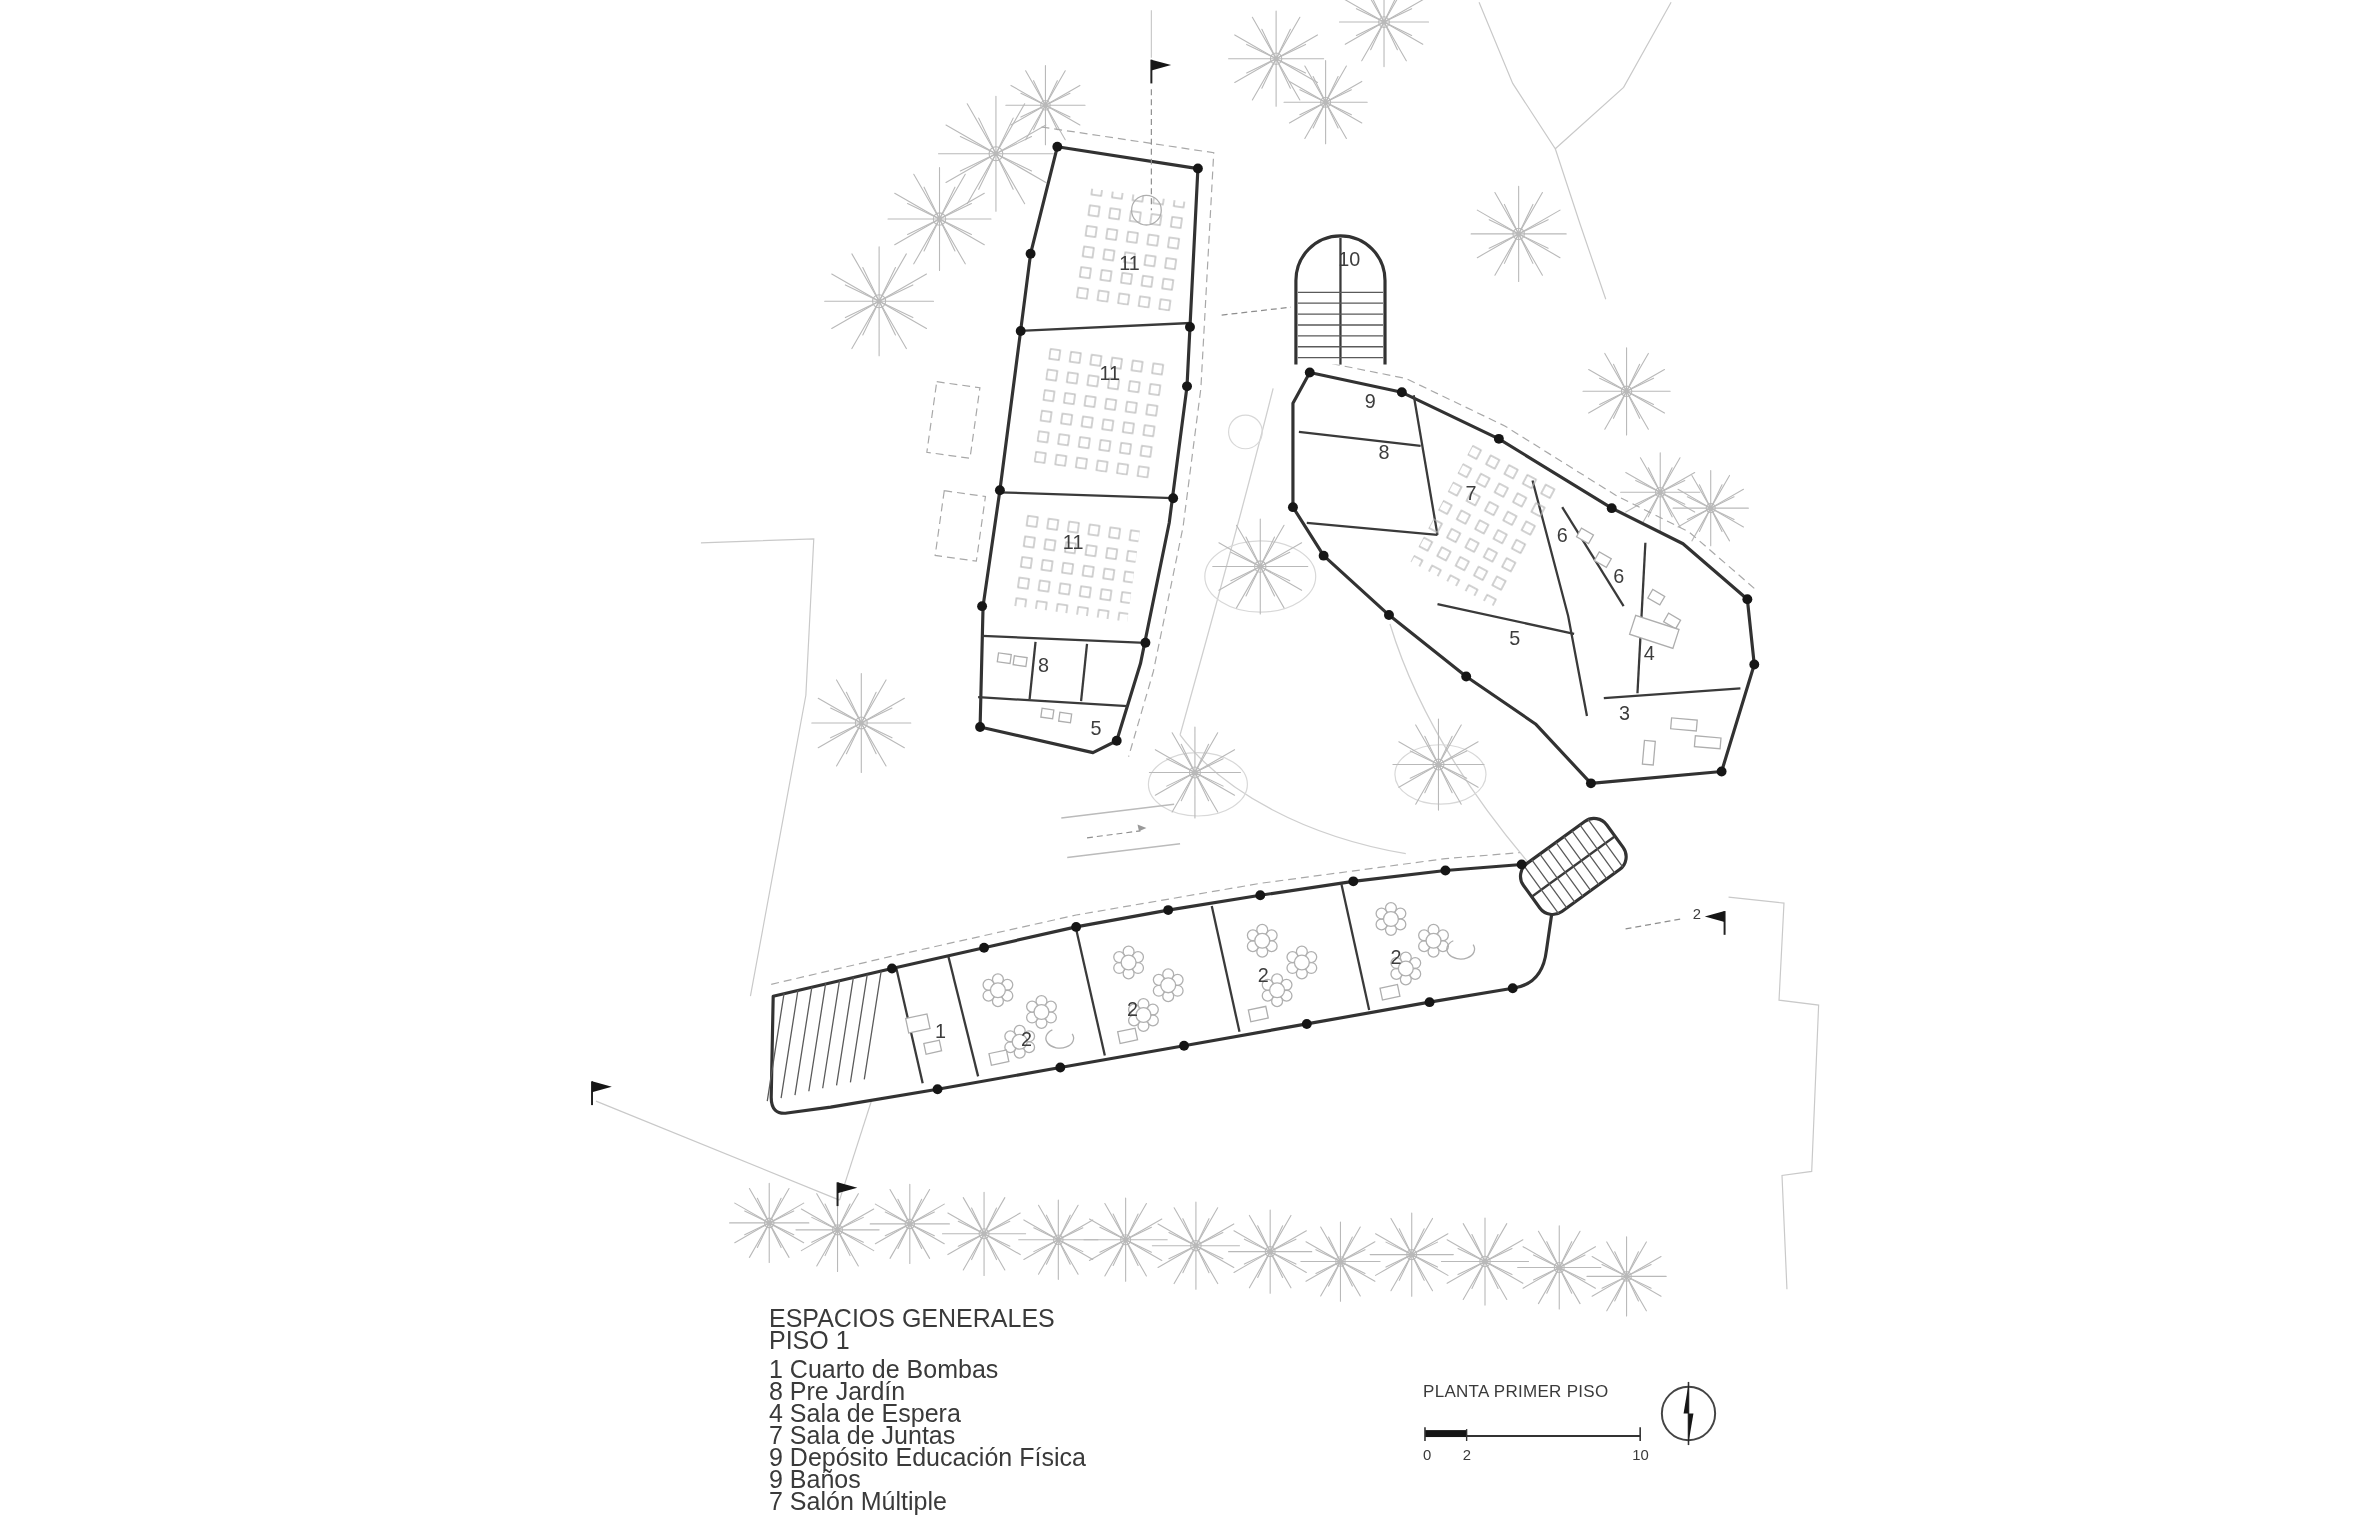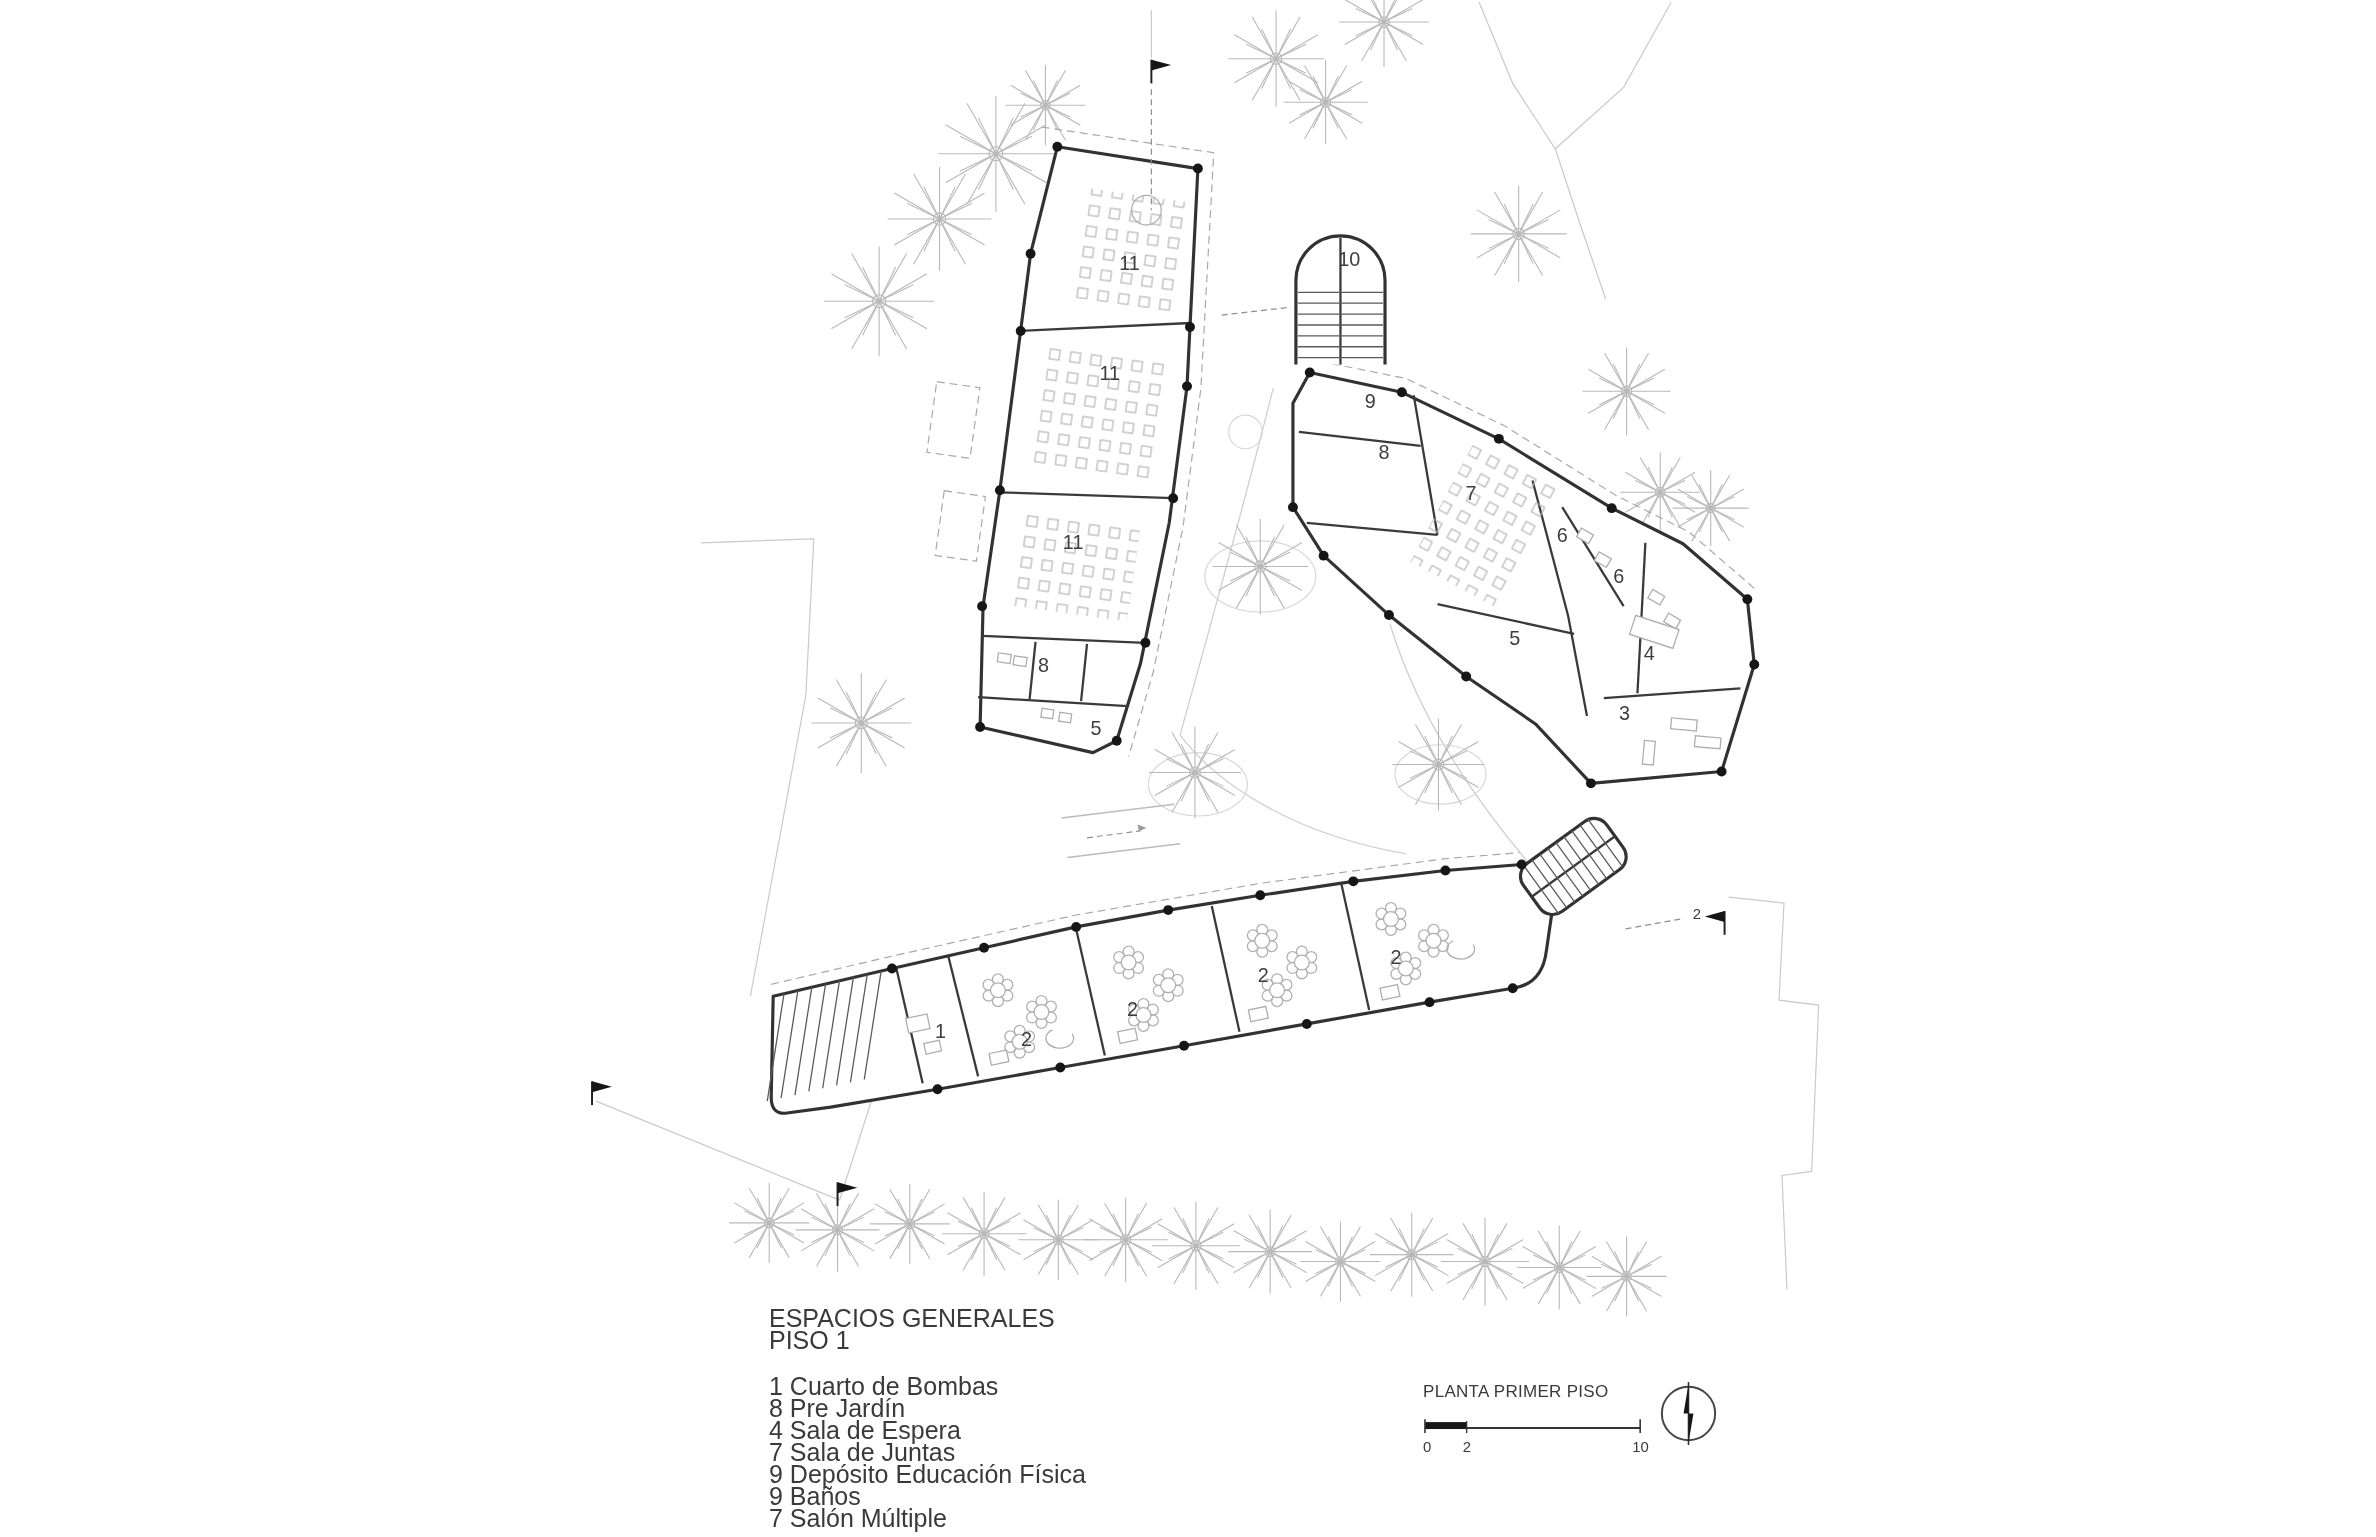--- a/index.html
+++ b/index.html
@@ -7,27 +7,27 @@
     position:relative;
     width:2376px;height:1538px;
     overflow:hidden;
     font-family:"Liberation Sans",sans-serif;
     color:#3a3a3a;
   }
   #plan-svg{position:absolute;left:0;top:0;}
 
   .legend{position:absolute;left:769px;top:1307px;font-size:25px;line-height:22px;}
   .legend-title div{white-space:nowrap;}
-  .legend-cols{display:flex;margin-top:24px;flex-direction:column;}
+  .legend-cols{display:flex;margin-top:7px;flex-direction:column;}
   .legend-col{display:block;}
   #legend-col1{width:262px;}
   .legend-item{white-space:nowrap;}
 
   .scaleblock{position:absolute;left:1423px;top:1382px;font-size:17px;}
-  .scaleblock .scalelabel{letter-spacing:0.3px;margin-bottom:8px;white-space:nowrap;}
+  .scaleblock .scalelabel{letter-spacing:0.3px;margin-bottom:16px;white-space:nowrap;}
   .scale-tick{font-size:15px;fill:#3a3a3a;font-family:"Liberation Sans",sans-serif;}
 
   .northblock{position:absolute;left:1651px;top:1376px;}
 
   .room-label{font-size:20px;fill:#3d3d3d;text-anchor:middle;font-family:"Liberation Sans",sans-serif;}
 
   
   .wall-outer{fill:#ffffff;stroke:#323232;stroke-width:3.2;stroke-linejoin:round;}
   .wall-inner{stroke:#3a3a3a;stroke-width:2.3;fill:none;stroke-linecap:butt;}
   .tread{stroke:#5a5a5a;stroke-width:1.3;fill:none;}

